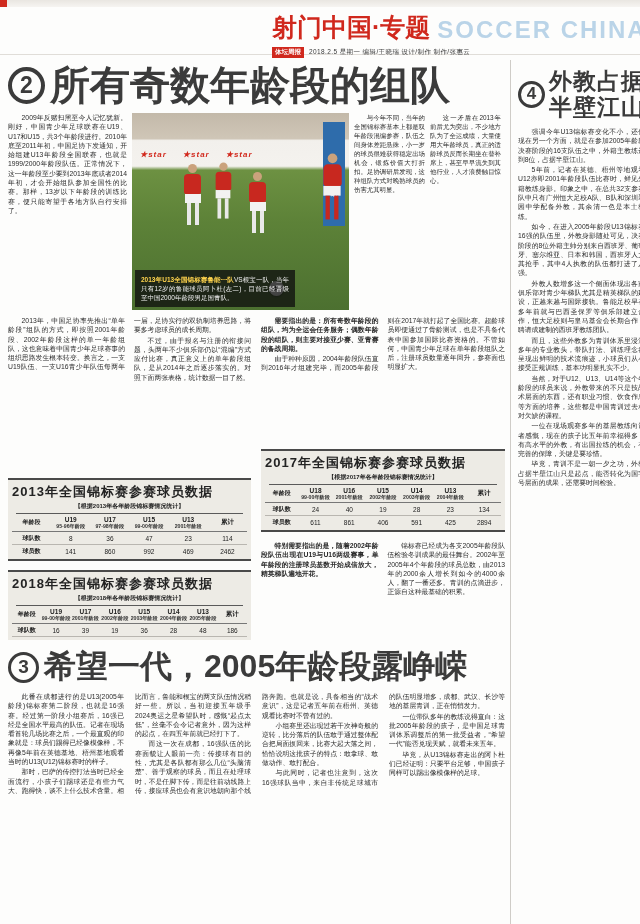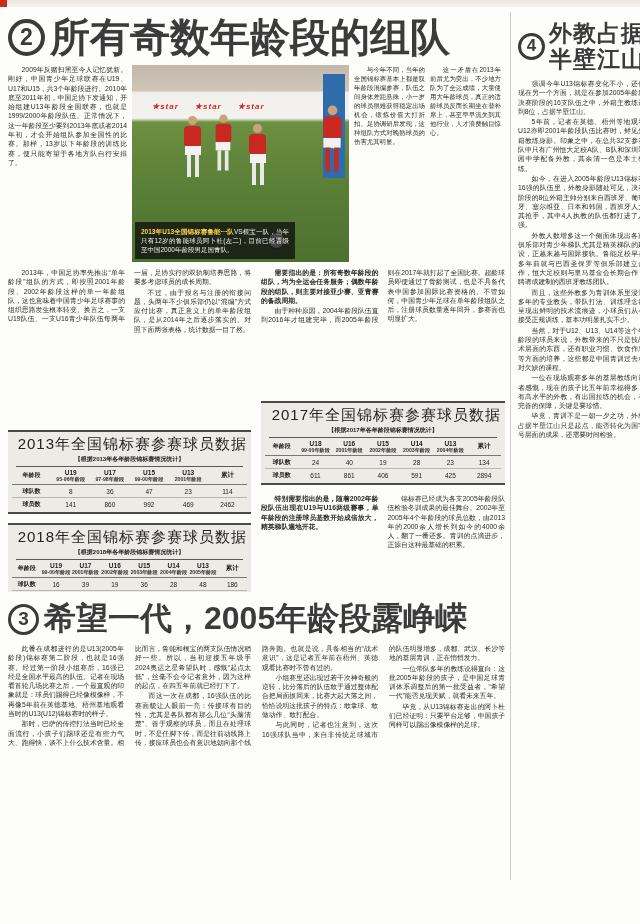--- a/index.html
+++ b/index.html
@@ -52,21 +52,21 @@
   #a2mid .halfL{width:243px}
   #a2mid .halfR{width:244px}
   .blk-lm{height:158px;overflow:hidden;margin-bottom:4px}
   .blk-rt{height:130px;overflow:hidden;margin-bottom:3px}
   .blk-rb{height:108px;overflow:hidden;margin-top:3px}
 
   
   #photo{width:217px;height:197px;position:relative;overflow:hidden;background:
     linear-gradient(#c3b9a9 0%,#cfc6b7 13%,#f2f0ec 14%,#f4f2ee 27%,#6d9142 29%,#5d8238 55%,#4c7030 100%);flex:0 0 auto}
   .adboard{position:absolute;left:0;top:15%;width:100%;height:12%;display:flex;gap:16px;
-    align-items:center;padding-left:20px;overflow:hidden}
+    align-items:center;padding-left:8px;overflow:hidden}
   .adboard span{color:#d2291d;font-weight:900;font-size:8px;letter-spacing:1px;font-style:italic}
   .vbanner{position:absolute;right:4px;top:9px;width:22px;height:104px;background:#2e6cab;
     display:flex;align-items:center;justify-content:center}
   .vbanner span{writing-mode:vertical-rl;color:#fff;font-size:7px;letter-spacing:1.5px}
   .player{position:absolute;width:26px}
   .player .head{display:block;width:9px;height:9px;border-radius:50%;background:#caa27c;margin:0 auto}
   .player .torso{display:block;width:17px;height:20px;border-radius:4px 4px 2px 2px;background:#c8281f;margin:1px auto 0}
   .player .shorts{display:block;width:16px;height:9px;background:#f2f2f2;margin:0 auto}
   .player .legs{display:flex;justify-content:center;gap:4px}
   .player .legs i{display:block;width:4px;height:22px;background:#e9e9e9}
@@ -78,21 +78,21 @@
   .ball{position:absolute;left:63%;bottom:7%;width:15px;height:15px;border-radius:50%;
     background:radial-gradient(circle at 35% 30%,#ffffff 55%,#cfcfcf);box-shadow:0 1px 2px rgba(0,0,0,.4)}
   .ball:after{content:"";position:absolute;left:5px;top:5px;width:4px;height:4px;border-radius:50%;background:#222}
   #caption{position:absolute;left:3px;bottom:3px;width:160px;background:rgba(15,15,15,.78);
     padding:5px 6px;font-size:6.5px;line-height:9px;color:#f0f0f0;text-align:justify}
   #caption .caphead{color:#ffd44d;font-weight:bold}
 
   
   .tblock{background:#edebe5;border-top:2px solid #4a4a4a;border-bottom:2px solid #4a4a4a;
     padding:3px 4px 2px;margin-bottom:9px}
-  .ttitle{text-align:right;font-weight:400;font-size:15px;color:#232323;letter-spacing:1px}
+  .ttitle{text-align:left;font-weight:700;font-size:13px;color:#232323;letter-spacing:1px}
   .tsub{text-align:center;font-weight:bold;font-size:6px;color:#232323;
     border-bottom:1.5px solid #5a5a5a;padding-bottom:2px;margin:1px 4px 0}
   table.ntable{width:100%;border-collapse:collapse;table-layout:fixed}
   .ntable th,.ntable td{padding:1.5px 0;text-align:center;color:#222}
   .ntable th .ct{font-size:6.5px;font-weight:bold}
   .ntable th .cb{font-size:5.2px;font-weight:bold;color:#333;white-space:nowrap}
   .ntable thead tr{border-bottom:1px solid #777}
   .ntable td{font-size:6.5px;border-top:1px solid #b9b6b0}
   .ntable tbody tr:first-child td{border-top:none}
   .ntable td.rl{font-weight:bold;font-size:6px}
@@ -105,20 +105,31 @@
   #a4body{height:796px;overflow:hidden}
 </style>
 </head>
 <body>
 
 <div id="page">
   <div id="topstrip">
     <div id="corner-mark"></div>
   </div>
 
+  <div id="header">
+    <div class="title-row">
+      <span class="title-cn">射门中国·专题</span>
+      <span class="title-en">SOCCER CHINA</span>
+
+    </div>
+    <div class="credit-row">
+      <span class="brand-box">体坛周报</span>
+      <span class="credits">2018.2.5  星期一   编辑/王晓瑞   设计/制作  制作/张惠云</span>
+    </div>
+  </div>
 
   <div id="content">
 
     <div id="main">
 
       <div class="h2line">
         <span class="circ">2</span>
         <span class="htxt">所有奇数年龄段的组队</span>
       </div>
 

